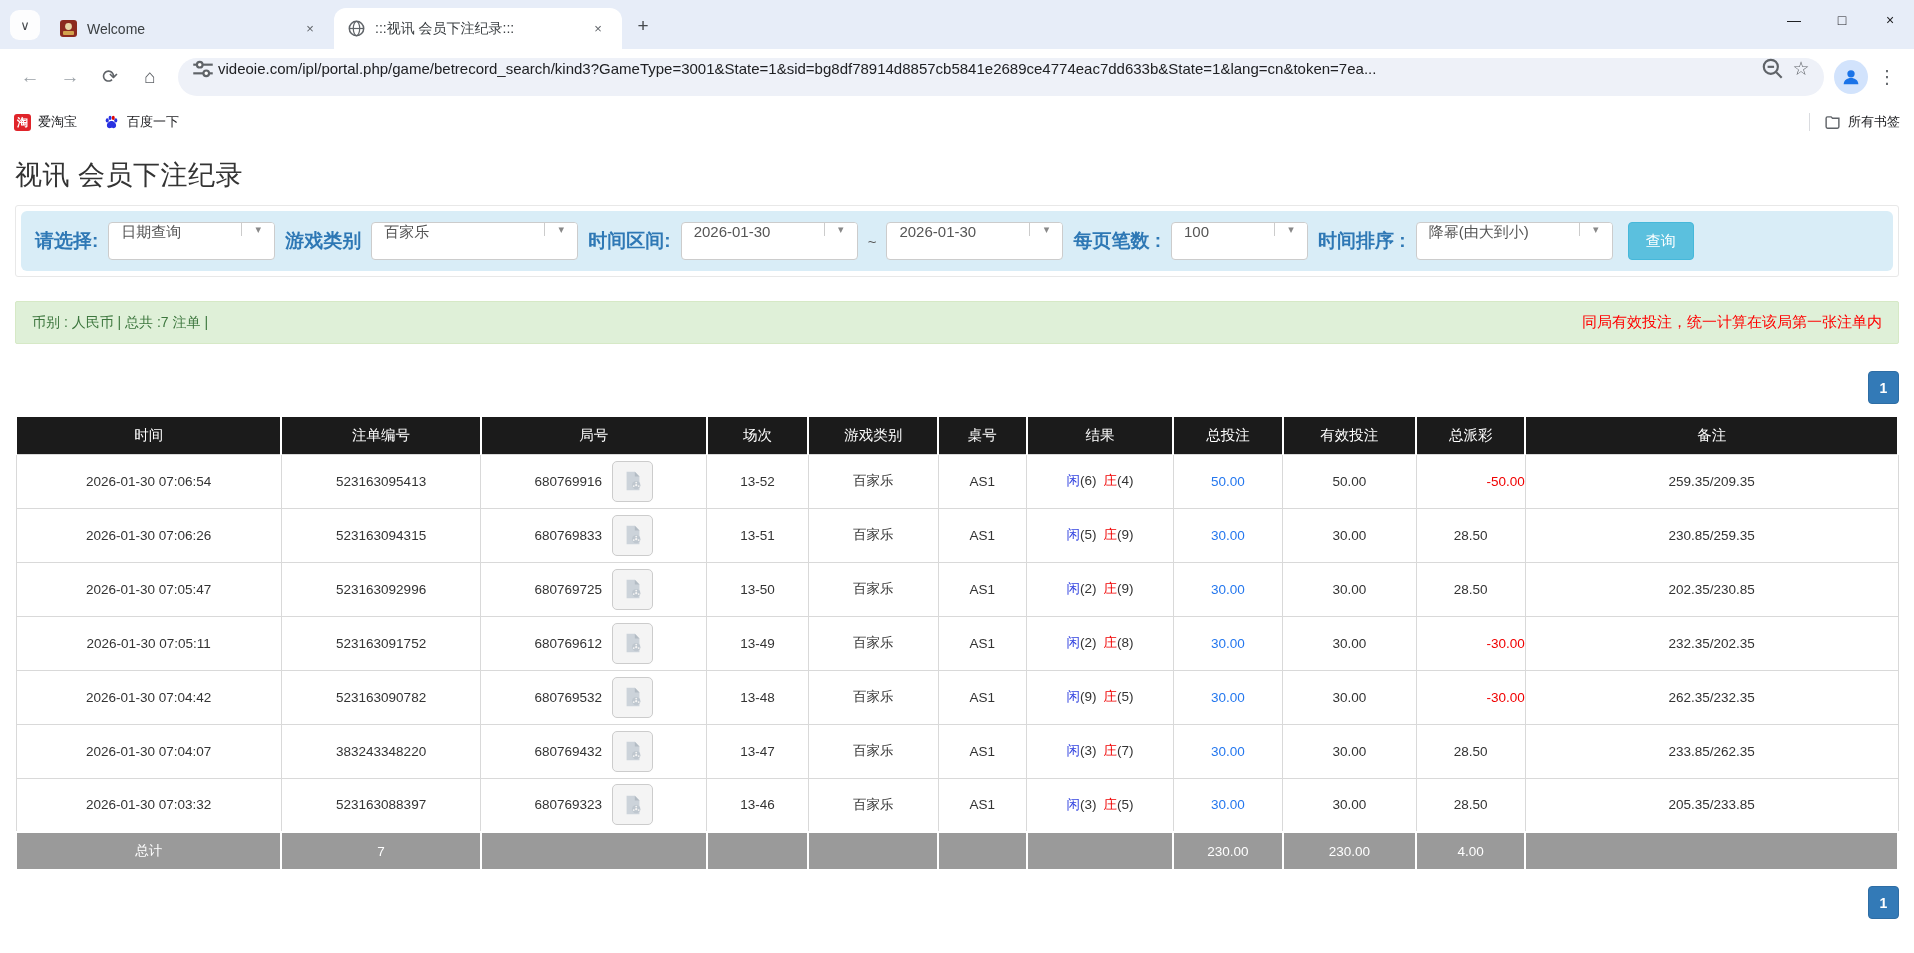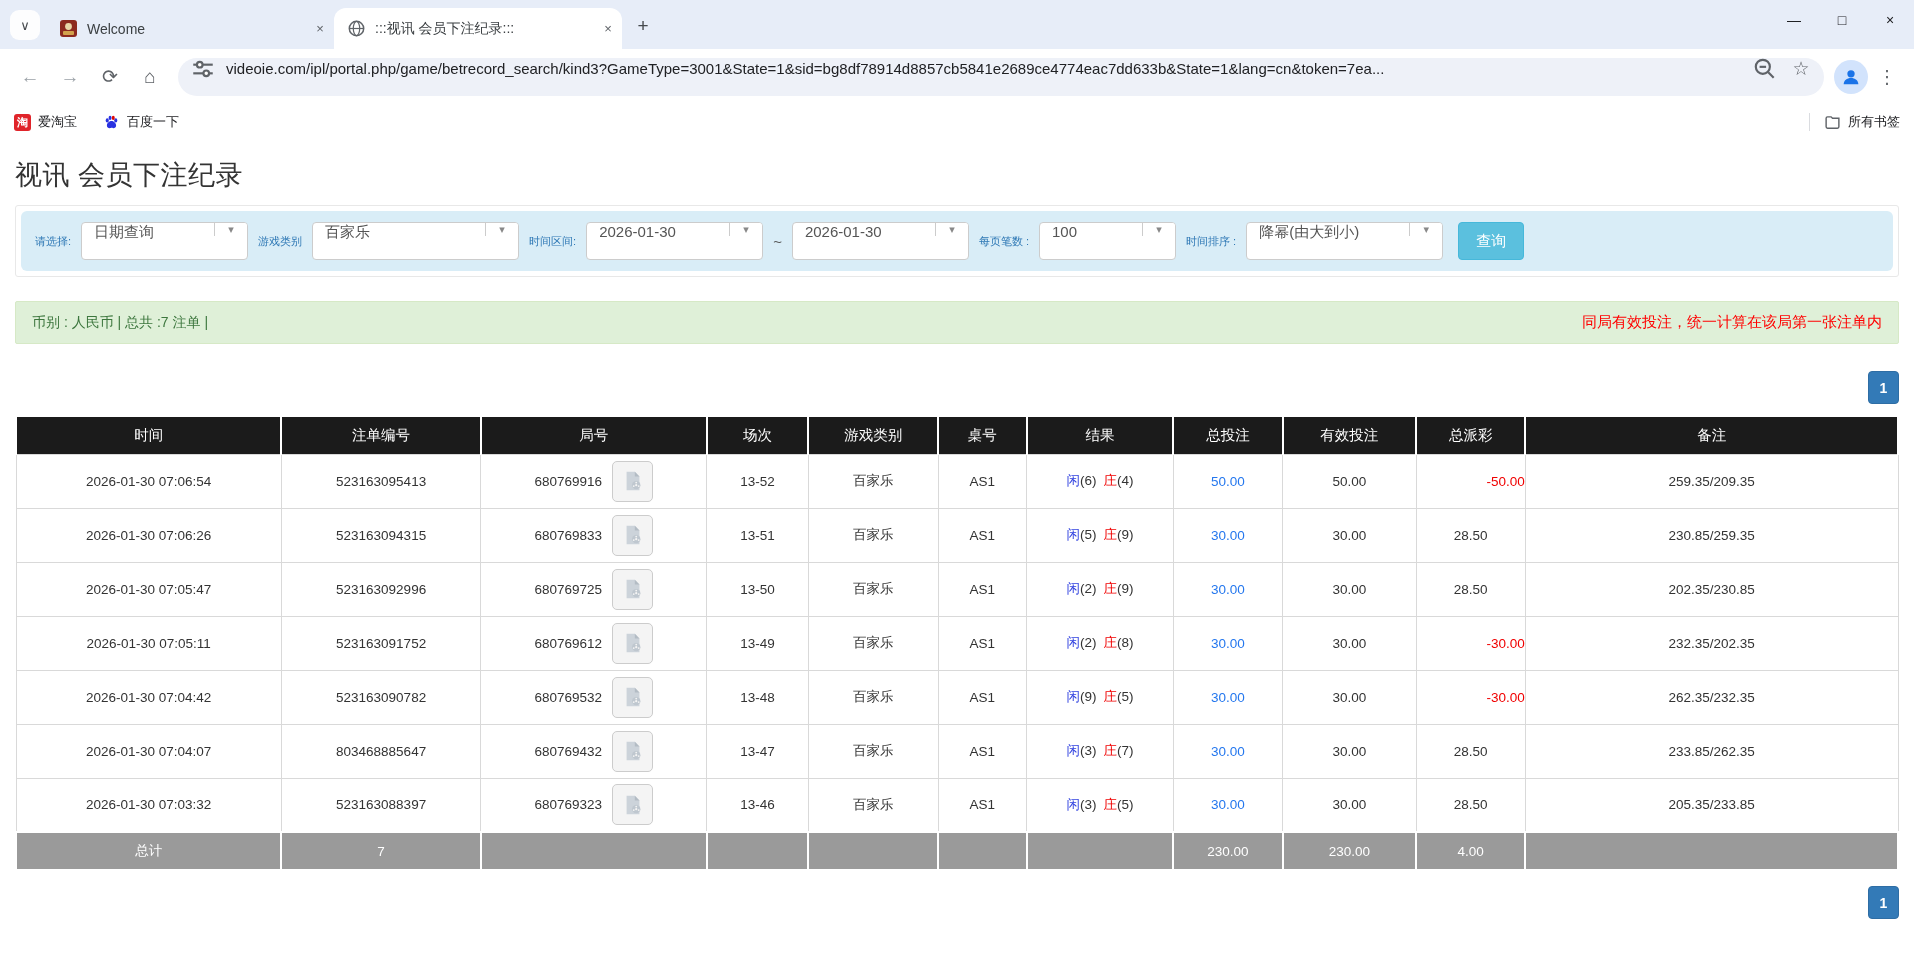--- a/index.html
+++ b/index.html
@@ -3,53 +3,53 @@
 <meta charset="utf-8">
 <style>
   * { margin:0; padding:0; box-sizing:border-box; }
   html,body { width:1914px; height:953px; overflow:hidden;
     font-family:"Liberation Sans","DejaVu Sans",sans-serif; background:#fff; }
 
   
   .tabstrip { height:49px; background:#e7edf8; display:flex; align-items:flex-end; padding:0 0 0 10px; position:relative; }
   .tab-search { width:30px; height:30px; border-radius:9px; background:#fdfdfe; display:flex; align-items:center; justify-content:center;
     color:#45494d; font-size:13px; margin:0 6px 9px 0; }
-  .tab { width:288px; height:41px; display:flex; align-items:center; gap:10px; padding:0 4px 0 14px;
+  .tab { width:288px; height:41px; display:flex; align-items:center; gap:10px; padding:0 14px 0 14px;
     border-radius:12px 12px 0 0; font-size:14px; color:#3c4043; }
   .tab.active { background:#fff; }
   .tab .title { flex:1; white-space:nowrap; overflow:hidden; text-overflow:ellipsis; }
   .tab .x { width:20px; height:20px; border-radius:50%; display:flex; align-items:center; justify-content:center; font-size:13px; color:#5f6368; }
   .favicon { width:17px; height:17px; flex:none; }
   .newtab { width:30px; height:30px; margin:0 0 8px 6px; display:flex; align-items:center; justify-content:center; font-size:19px; color:#45494d; }
   .win-controls { position:absolute; right:0; top:0; height:40px; display:flex; }
   .win-controls .wc { width:48px; height:100%; display:flex; align-items:center; justify-content:center; font-size:14px; color:#202124; }
 
   .toolbar { height:55px; background:#fff; display:flex; align-items:center; padding:0 12px; gap:4px; }
   .navbtn { width:36px; height:36px; border-radius:50%; display:flex; align-items:center; justify-content:center; font-size:19px; color:#5f6368; }
   .navbtn.dim { color:#9aa0a6; }
-  .urlbar { flex:1; height:38px; margin:0 6px; background:#eef1f8; border-radius:19px; display:flex; align-items:center; padding:0 10px 16px 12px; gap:10px; min-width:0; }
+  .urlbar { flex:1; height:38px; margin:0 6px; background:#eef1f8; border-radius:19px; display:flex; align-items:center; padding:0 10px 16px 12px; gap:2px; min-width:0; }
   .urlbar .url { flex:1; font-size:15px; color:#202124; white-space:nowrap; overflow:hidden; text-overflow:ellipsis; }
   .urlicon { flex:none; display:flex; align-items:center; justify-content:center; width:26px; height:26px; color:#5f6368; }
   .avatar { width:34px; height:34px; border-radius:50%; background:#d2e3fc; display:flex; align-items:center; justify-content:center; }
   .menu-dots { width:30px; height:30px; display:flex; align-items:center; justify-content:center; color:#5f6368; font-size:18px; }
 
   .bookmarks { height:36px; background:#fff; display:flex; align-items:center; padding:0 14px; font-size:13px; color:#202124; }
   .bm { display:flex; align-items:center; gap:7px; margin-right:26px; }
   .bm-spacer { flex:1; }
   .bm-divider { width:1px; height:18px; background:#dadce0; margin-right:14px; }
   .bm-icon { width:17px; height:17px; display:flex; align-items:center; justify-content:center; }
   .taobao { width:17px; height:17px; border-radius:3px; background:#e0242a; color:#fff; font-size:11px; display:flex; align-items:center; justify-content:center; font-weight:bold; }
 
   
   .content { padding:0 15px; }
   h1 { font-size:27px; font-weight:500; color:#333; margin:17px 0 12px; letter-spacing:.5px; }
 
   .filterbox { border:1px solid #e8e8e8; border-radius:3px; padding:5px; }
   .filterpanel { background:#d9edf7; border-radius:6px; display:flex; align-items:center; padding:11px 14px; gap:10px; }
-  .flabel { font-size:11px; font-weight:normal; color:#2e78b5; white-space:nowrap; }
+  .flabel { font-size:19px; font-weight:bold; color:#2e78b5; white-space:nowrap; }
   .sel { background:#fff; border:1px solid #ccc; border-radius:4px; height:38px; display:flex; align-items:flex-start; overflow:hidden; }
   .sel .val { flex:1; display:flex; align-items:center; padding:0 12px; font-size:15px; color:#555; white-space:nowrap; }
   .sel .caret { width:33px; border-left:1px solid #ccc; display:flex; align-items:center; justify-content:center; color:#888; font-size:11px; background:#fff; }
   .w-choose{width:167px}.w-game{width:207px}.w-date{width:177px}.w-size{width:137px}.w-sort{width:197px}
   .tilde { font-size:15px; color:#555; }
   .search-btn { background:#5bc0de; border:1px solid #46b8da; color:#fff; font-size:15px; height:38px; padding:0 17px; border-radius:4px; margin-left:5px; }
 
   .summary { margin-top:24px; background:#dff0d8; border:1px solid #d6e9c6; border-radius:2px; height:43px;
     display:flex; align-items:center; justify-content:space-between; padding:0 16px; }
   .summary .left { color:#3c763d; font-size:14px; }
@@ -391,21 +391,21 @@
       <span class="p-label">闲</span><span class="res-gap">(9)</span><span class="b-label">庄</span><span>(5)</span>
     </td>
     <td class="linkblue">30.00</td>
     <td>30.00</td>
     <td class="payout neg">-30.00</td>
     <td>262.35/232.35</td>
   </tr>
 
   <tr>
     <td>2026-01-30 07:04:07</td>
-    <td>803468885647</td>
+    <td>383243348220</td>
     <td>
       <span class="roundno">680769432</span><button class="vbtn">
               <svg width="22" height="22" viewBox="0 0 24 24">
         <path d="M5 2h9l5 5v15H5z" fill="#ccd3da"></path>
         <path d="M14 2l5 5h-5z" fill="#b3bcc4"></path>
         <circle cx="15.5" cy="16.5" r="4.6" fill="#bfc7cf"></circle>
         <circle cx="15.5" cy="16.5" r="1.2" fill="#f4f4f4"></circle>
         <circle cx="15.5" cy="13.7" r="1" fill="#f4f4f4"></circle>
         <circle cx="12.8" cy="17.5" r="1" fill="#f4f4f4"></circle>
         <circle cx="18.2" cy="17.5" r="1" fill="#f4f4f4"></circle>

